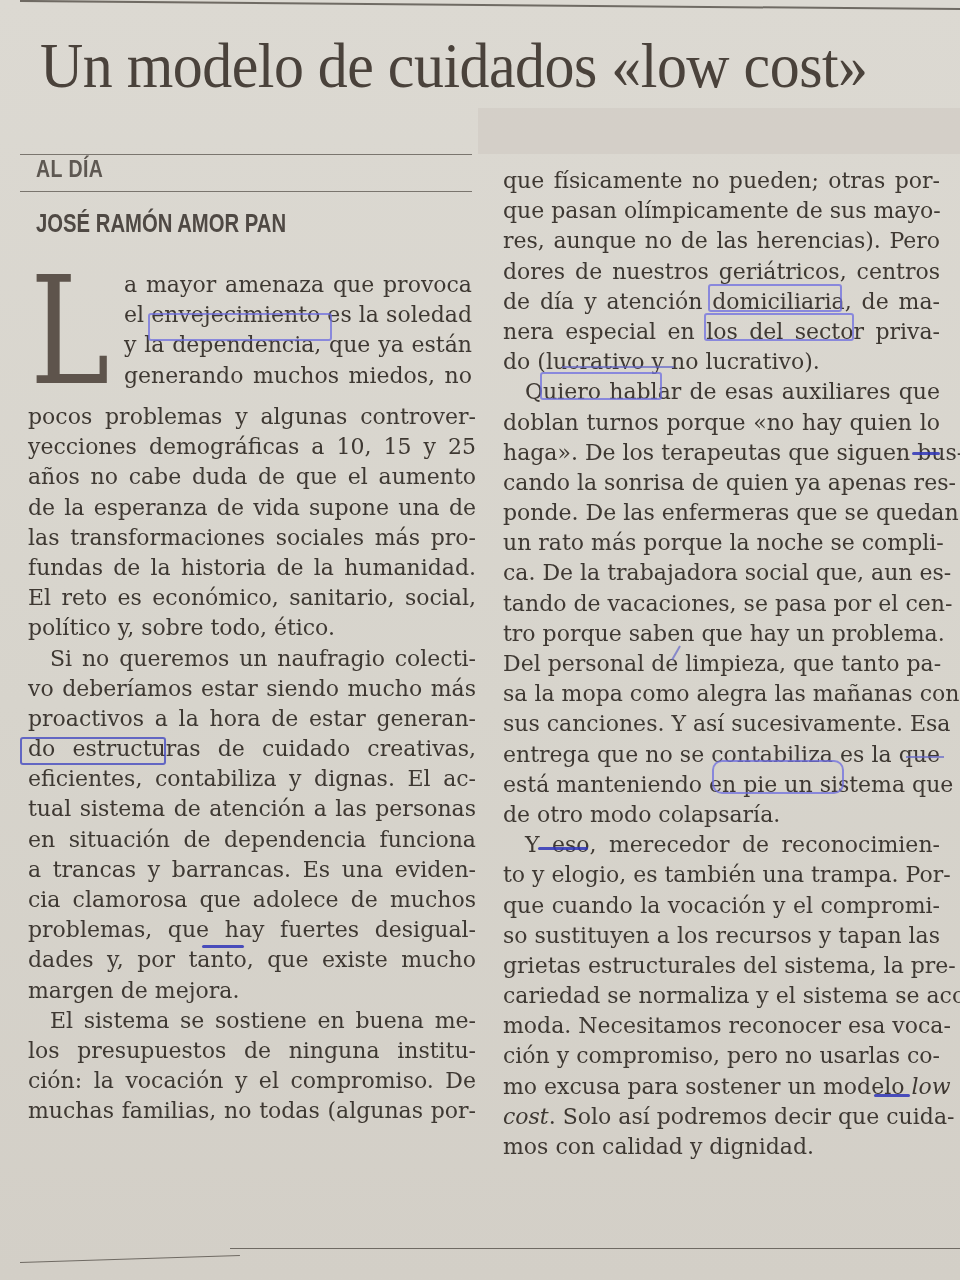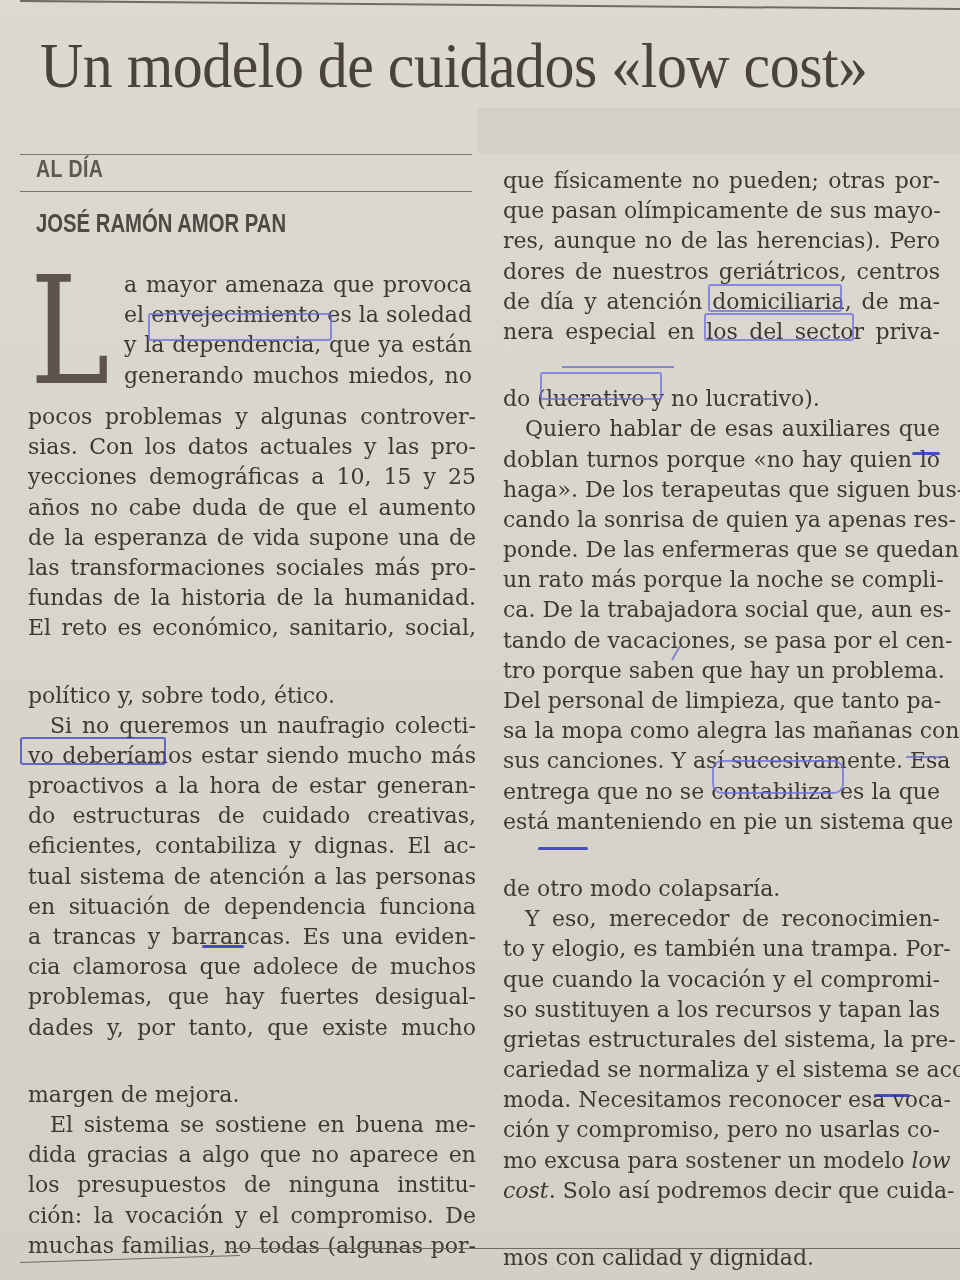--- a/index.html
+++ b/index.html
@@ -32,21 +32,21 @@
     position: absolute; left: 36px; top: 208px;
     font-family: "Liberation Sans", sans-serif; font-weight: bold;
     font-size: 26px; color: #4f4944; white-space: nowrap;
     transform: scaleX(0.78); transform-origin: left center;
   }
   .col { position: absolute; }
   .line {
     height: 30.2px; line-height: 30.2px; font-size: 22px; white-space: nowrap;
     text-align: justify; text-align-last: justify; color: #3e3832;
   }
-  .line.last { text-align-last: left; margin-top: 37px; }
+  .line.last { text-align-last: left; }
   .line.indent { padding-left: 22px; }
   .col-left .line { width: 448px; }
   .col-right .line { width: 437px; }
   .dropcap {
     position: absolute; left: 30px; top: 272px;
     font-family: "DejaVu Serif", serif; font-size: 150px; line-height: 118px;
     color: #5e544c; transform: scaleX(0.8); transform-origin: left top;
   }
   .dropcap-lines .line { width: 348px; }
   .mark-box {
@@ -74,42 +74,40 @@
 
 <div class="col col-left dropcap-lines" style="left:124px;top:270px;">
   <div class="line">a mayor amenaza que provoca</div>
   <div class="line">el envejecimiento es la soledad</div>
   <div class="line">y la dependencia, que ya están</div>
   <div class="line">generando muchos miedos, no</div>
 </div>
 
 <div class="col col-left" style="left:28px;top:402px;">
   <div class="line">pocos problemas y algunas controver-</div>
-  <div class="line">sias. Con los datos actuales y las pro-</div>
   <div class="line">yecciones demográficas a 10, 15 y 25</div>
   <div class="line">años no cabe duda de que el aumento</div>
   <div class="line">de la esperanza de vida supone una de</div>
   <div class="line">las transformaciones sociales más pro-</div>
   <div class="line">fundas de la historia de la humanidad.</div>
   <div class="line">El reto es económico, sanitario, social,</div>
   <div class="line last">político y, sobre todo, ético.</div>
   <div class="line indent" style="width:426px">Si no queremos un naufragio colecti-</div>
   <div class="line">vo deberíamos estar siendo mucho más</div>
   <div class="line">proactivos a la hora de estar generan-</div>
   <div class="line">do estructuras de cuidado creativas,</div>
   <div class="line">eficientes, contabiliza y dignas. El ac-</div>
   <div class="line">tual sistema de atención a las personas</div>
   <div class="line">en situación de dependencia funciona</div>
   <div class="line">a trancas y barrancas. Es una eviden-</div>
   <div class="line">cia clamorosa que adolece de muchos</div>
   <div class="line">problemas, que hay fuertes desigual-</div>
   <div class="line">dades y, por tanto, que existe mucho</div>
   <div class="line last">margen de mejora.</div>
   <div class="line indent" style="width:426px">El sistema se sostiene en buena me-</div>
-  <div class="line">dida gracias a algo que no aparece en</div>
   <div class="line">los presupuestos de ninguna institu-</div>
   <div class="line">ción: la vocación y el compromiso. De</div>
   <div class="line">muchas familias, no todas (algunas por-</div>
 </div>
 
 <div class="col col-right" style="left:503px;top:166px;">
   <div class="line">que físicamente no pueden; otras por-</div>
   <div class="line">que pasan olímpicamente de sus mayo-</div>
   <div class="line">res, aunque no de las herencias). Pero</div>
   <div class="line">dores de nuestros geriátricos, centros</div>

